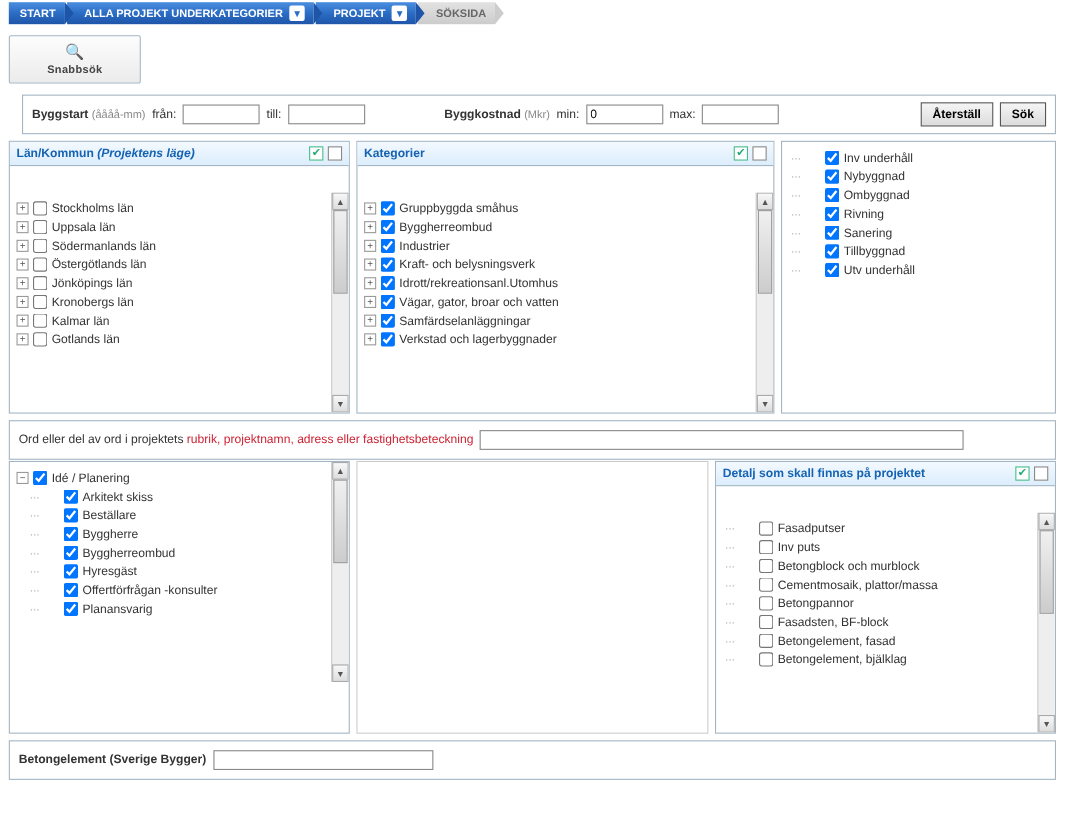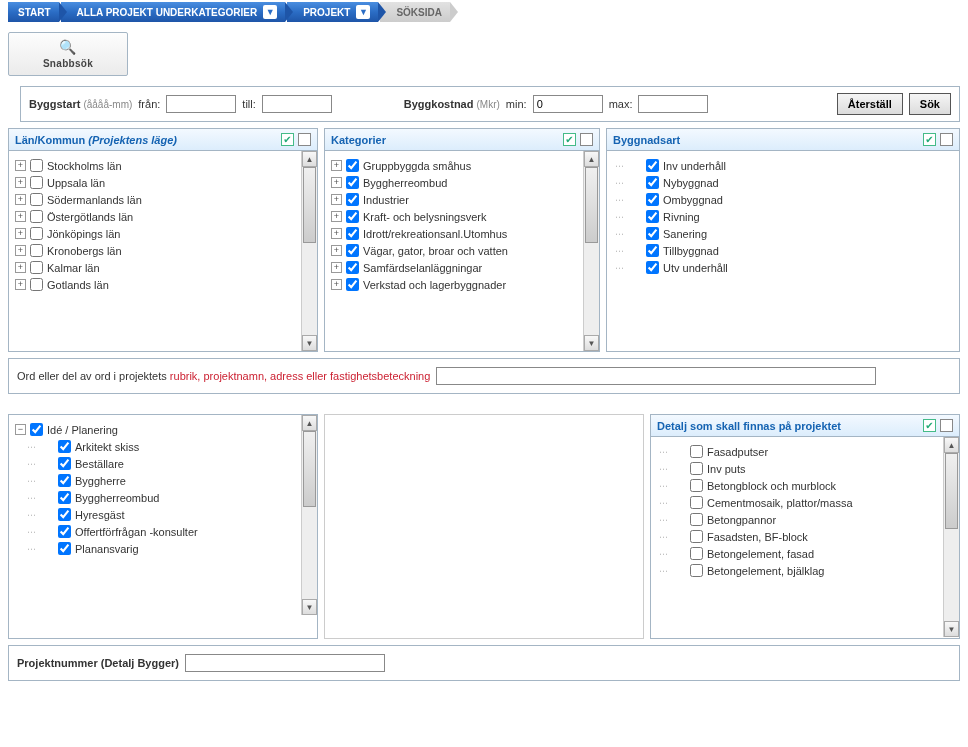--- a/index.html
+++ b/index.html
@@ -24,21 +24,21 @@
 
 .searchbar { border: 1px solid #a4b5c4; margin: 0 8px 6px 20px; padding: 6px 8px; display:flex; align-items:center; gap:6px; background:#fff; }
 .searchbar .lbl { font-weight:bold; white-space:nowrap; }
 .searchbar .sub { color:#888; font-weight:normal; font-size:10px; }
 .searchbar input[type=text] { border:1px solid #888; height:18px; padding:1px 3px; font-size:11px; }
 .spacer { flex:1; }
 .btn { height:22px; border:1px solid #555; background:linear-gradient(to bottom,#f5f5f5,#dcdcdc); font-size:11px; font-weight:bold; padding:0 10px; cursor:pointer; }
 
 
 .row { display:flex; gap:6px; padding:0 8px; margin-bottom:6px; }
-.panel { border:1px solid #a4b5c4; background:#fff; display:flex; flex-direction:column; }
+.panel { border:1px solid #a4b5c4; background:#fff; display:flex; flex-direction:column;gap:24px; }
 .panel-head { background:linear-gradient(to bottom,#f3f9ff,#dcedfc); border-bottom:1px solid #a4b5c4; padding:4px 6px; display:flex; align-items:center; }
 .panel-head .title { color:#1563b2; font-weight:bold; font-size:11px; }
 .panel-head .title em { font-style:italic; font-weight:bold; }
 .head-right { margin-left:auto; display:flex; gap:4px; align-items:center; }
 .chk { width:13px; height:13px; border:1px solid #4b8; background:#fff; display:inline-flex; align-items:center; justify-content:center; cursor:pointer; }
 .chk.checked::after { content:"✔"; color:#2a7; font-size:10px; line-height:1; }
 .chk.empty { border-color:#888; }
 .panel-body { position:relative; overflow:hidden; }
 .tree { padding:6px 4px 6px 6px; height:100%; overflow:hidden; }
 .tree-row { display:flex; align-items:center; gap:4px; padding:2px 0; font-size:11px; color:#333; white-space:nowrap; }
@@ -49,21 +49,21 @@
 .tree-row.indent1 .dots { margin-left:-18px; }
 .tree-row input[type=checkbox] { width:13px; height:13px; cursor:pointer; }
 .tree-row label { cursor:default; }
 
 
 .vscroll { position:absolute; right:0; top:0; bottom:0; width:16px; background:#eee; border-left:1px solid #ccc; display:flex; flex-direction:column; }
 .vscroll .arr { height:16px; background:linear-gradient(to bottom,#f8f8f8,#ddd); border:1px solid #aaa; display:flex; align-items:center; justify-content:center; font-size:8px; color:#555; cursor:pointer; }
 .vscroll .track { flex:1; position:relative; }
 .vscroll .thumb { position:absolute; left:1px; right:1px; top:0; height:45%; background:linear-gradient(to bottom,#f0f0f0,#ccc); border:1px solid #999; }
 
-.textsearch { border:1px solid #a4b5c4; margin:0 8px 20px 8px; padding:8px 8px; display:flex; align-items:center; gap:6px; }
+.textsearch { border:1px solid #a4b5c4; margin:0 8px 1px 8px; padding:8px 8px; display:flex; align-items:center; gap:6px; }
 .textsearch .desc { color:#333; }
 .textsearch .hl { color:#c23; font-weight:normal; }
 .textsearch input { border:1px solid #888; height:18px; width:440px; padding:1px 3px; }
 
 .projnum { border:1px solid #a4b5c4; margin:0 8px 6px 8px; padding:8px 8px; display:flex; align-items:center; gap:6px; }
 .projnum .lbl { font-weight:bold; }
 .projnum input { border:1px solid #888; height:18px; width:200px; padding:1px 3px; }
 
 .footnote { padding:4px 10px; color:#1563b2; font-style:italic; font-size:10px; }
 .footnote span { color:#1563b2; }
@@ -171,21 +171,21 @@
         <div class="vscroll">
             <div class="arr">▲</div>
             <div class="track">
               <div class="thumb"></div>
             </div>
             <div class="arr">▼</div>
           </div>
       </div>
     </div>
 
-    <div class="panel" style="width:276px">
+    <div class="panel" style="width:380px">
       <div class="panel-head">
         <span class="title">Kategorier</span>
         <span class="head-right">
           <span class="chk checked"></span>
           <span class="chk empty"></span>
         </span>
       </div>
       <div class="panel-body" style="height:200px">
         <div class="tree" id="tree-kat">
             <div class="tree-row ">
@@ -233,27 +233,20 @@
             <div class="arr">▲</div>
             <div class="track">
               <div class="thumb"></div>
             </div>
             <div class="arr">▼</div>
           </div>
       </div>
     </div>
 
     <div class="panel" style="flex:1">
-      <div class="panel-head">
-        <span class="title">Byggnadsart</span>
-        <span class="head-right">
-          <span class="chk checked"></span>
-          <span class="chk empty"></span>
-        </span>
-      </div>
       <div class="panel-body" style="height:200px">
         <div class="tree" id="tree-bygg">
             <div class="tree-row ">
               <span class="dots">⋯</span>
               <span class="noexp"></span>
               <input type="checkbox" checked="" style="">
               <label>Inv underhåll</label>
             </div>
             <div class="tree-row ">
               <span class="dots">⋯</span>
@@ -432,18 +425,18 @@
             <div class="track">
               <div class="thumb"></div>
             </div>
             <div class="arr">▼</div>
           </div>
       </div>
     </div>
   </div>
 
   <div class="projnum">
-    <span class="lbl">Projektnummer (Detalj Bygger)</span>
+    <span class="lbl">Betongelement (Sverige Bygger)</span>
     <input type="text" style="">
   </div>
 
 
 </div>
 
 </body></html>

